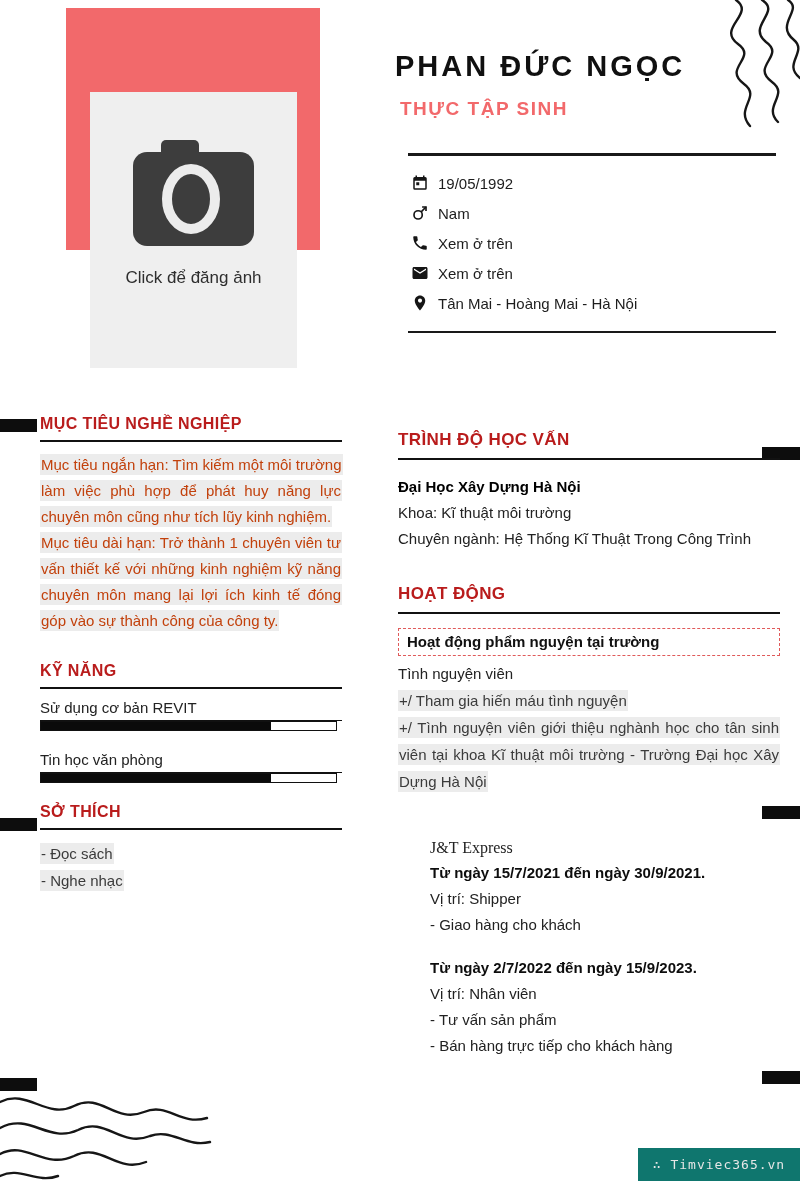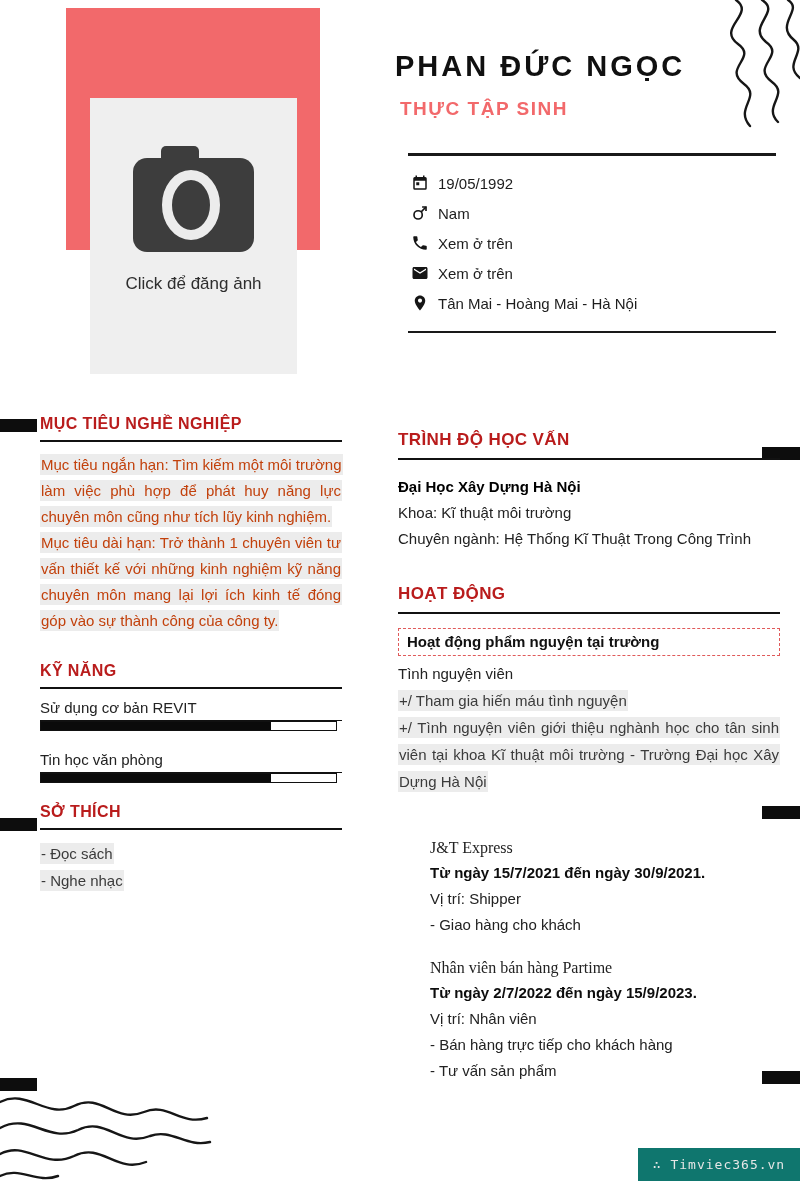--- a/index.html
+++ b/index.html
@@ -2,21 +2,21 @@
 <html><head>
 <meta charset="utf-8">
 <style>
   html,body{margin:0;padding:0;background:#fff;}
   .page{position:relative;width:800px;height:1181px;background:#ffffff;
         font-family:"Liberation Sans",sans-serif;color:#3b3b3b;overflow:hidden;}
 
   
   .red-block{position:absolute;left:66px;top:8px;width:254px;height:242px;background:#f2696b;}
   .photo-box{position:absolute;left:90px;top:92px;width:207px;height:276px;background:#efefef;
-             display:flex;flex-direction:column;align-items:center;padding-top:46px;box-sizing:border-box;cursor:pointer;margin-top:6px;}
+             display:flex;flex-direction:column;align-items:center;padding-top:46px;box-sizing:border-box;cursor:pointer;}
   .photo-label{margin-top:14px;font-size:17px;color:#2e2e2e;}
 
   
   .name{position:absolute;left:395px;top:50px;margin:0;font-size:29px;font-weight:800;
         letter-spacing:3px;color:#101010;white-space:nowrap;}
   .job-title{position:absolute;left:400px;top:98px;font-size:19px;font-weight:700;
         letter-spacing:1.5px;color:#f2696b;}
   .hr{position:absolute;left:408px;width:368px;background:#191919;}
   .hr-top{top:153px;height:3px;}
   .hr-bottom{top:331px;height:2px;}
@@ -204,25 +204,24 @@
       <p class="detail"><span class="hl">+/ Tình nguyện viên giới thiệu nghành học cho tân sinh viên tại khoa Kĩ thuật môi trường - Trường Đại học Xây Dựng Hà Nội</span></p>
 
       <div class="exp exp-block1">
         <div class="company">J&amp;T Express</div>
         <div class="period">Từ ngày 15/7/2021 đến ngày 30/9/2021.</div>
         <div class="pos">Vị trí: Shipper</div>
         <div class="eline">- Giao hàng cho khách</div>
       </div>
 
       <div class="exp exp-block2">
-        <div class="company">Nhân viên bán hàng Partime</div>
         <div class="period">Từ ngày 2/7/2022 đến ngày 15/9/2023.</div>
         <div class="pos">Vị trí: Nhân viên</div>
+        <div class="eline">- Tư vấn sản phẩm</div>
         <div class="eline">- Bán hàng trực tiếp cho khách hàng</div>
-        <div class="eline">- Tư vấn sản phẩm</div>
       </div>
     </div>
   </div>
 
   <svg class="waves-bottom" width="270" height="95" viewBox="0 0 270 95">
     <g fill="none" stroke="#161616" stroke-width="2.4" stroke-linecap="round">
       <path d="M0 16 C 28 2, 46 34, 74 20 C 102 6, 114 38, 144 26 C 168 16, 180 40, 207 32"></path>
       <path d="M0 42 C 30 26, 48 58, 78 44 C 106 30, 120 62, 150 50 C 172 42, 186 62, 210 56"></path>
       <path d="M0 68 C 26 54, 44 84, 74 70 C 102 56, 116 88, 146 76"></path>
       <path d="M0 90 C 20 80, 36 98, 58 90"></path>

